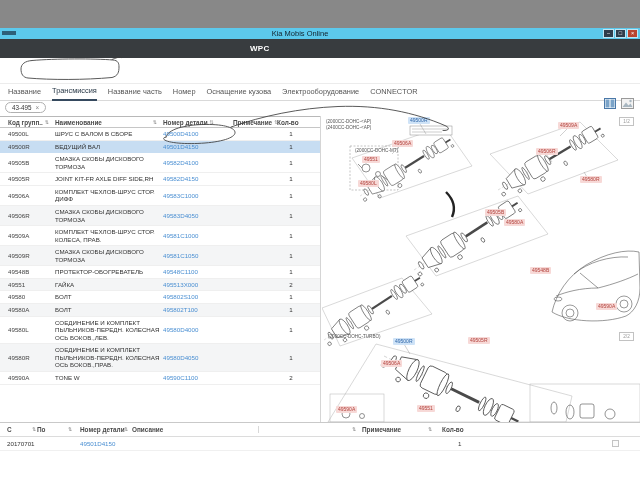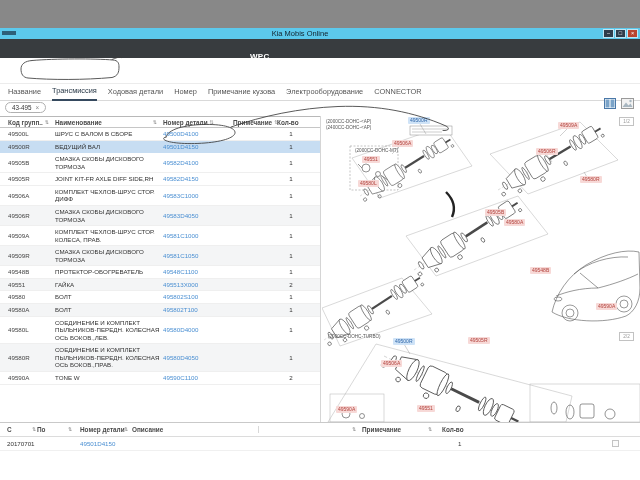--- a/index.html
+++ b/index.html
@@ -11,21 +11,21 @@
   .titlebar .tmark{position:absolute;left:2px;top:3px;width:14px;height:4px;background:rgba(20,40,60,.65);}
   .titlebar .ttext{position:absolute;left:0;right:40px;top:1px;text-align:center;
     font-size:7.5px;color:#12232e;}
   .winbtns{position:absolute;right:2px;top:1px;display:flex;gap:1px;}
   .winbtn{width:11px;height:9px;display:flex;align-items:center;justify-content:center;
     background:#2e3d4c;border:1px solid #bfe6f5;color:#fff;font-size:5.5px;line-height:1;box-sizing:border-box;}
   .winbtn.close{background:#b9442e;}
 
   
   .appbar{position:absolute;left:0;top:11px;width:640px;height:19px;background:#383c3f;}
-  .appbar .wpc{position:absolute;left:250px;top:13px;font-size:8px;font-weight:bold;color:#fff;letter-spacing:.3px;}
+  .appbar .wpc{position:absolute;left:250px;top:5px;font-size:8px;font-weight:bold;color:#fff;letter-spacing:.3px;}
 
   
   .toolbar{position:absolute;left:0;top:30px;width:640px;height:26px;background:#fff;border-bottom:1px solid #ececec;box-sizing:border-box;}
   .tb-abs{position:absolute;}
   .inputbox{border:1px solid #c9c9c9;background:#fff;box-sizing:border-box;display:flex;align-items:center;font-size:6.3px;color:#999;padding:0 3px;height:16px;}
   .vinbox{border:1px solid #8f8f8f;height:17px;font-size:6.6px;color:#222;}
   .icon-svg{display:block;}
   .vehinfo{font-size:6.8px;font-weight:bold;color:#3c78bf;white-space:nowrap;}
   .vehinfo .sep{color:#b5c6d6;font-weight:normal;padding:0 3px;}
   .dropdown{border:1px solid #c9c9c9;height:16px;display:flex;align-items:center;box-sizing:border-box;
@@ -157,23 +157,23 @@
       <circle cx="6" cy="6" r="5" fill="none" stroke="#555" stroke-width="1"></circle>
       <line x1="6" y1="3" x2="6" y2="6.5" stroke="#555" stroke-width="1.2"></line>
       <circle cx="6" cy="8.7" r="0.8" fill="#555"></circle>
     </svg>
     <div class="tb-abs transfer" style="left:612px;top:36px">⇄</div>
   </div>
 
   <div class="navtabs">
       <div class="tab">Название</div>
       <div class="tab active">Трансмиссия</div>
-      <div class="tab">Ходовая детали</div>
+      <div class="tab">Название часть</div>
       <div class="tab">Номер</div>
-      <div class="tab">Примечание кузова</div>
+      <div class="tab">Оснащение кузова</div>
       <div class="tab">Электрооборудование</div>
       <div class="tab">CONNECTOR</div>
     </div>
 
   <div class="chiprow">
     <div class="chip">
       <span>43-495</span>
       <span class="x">×</span>
     </div>
     <div class="view-icons">

